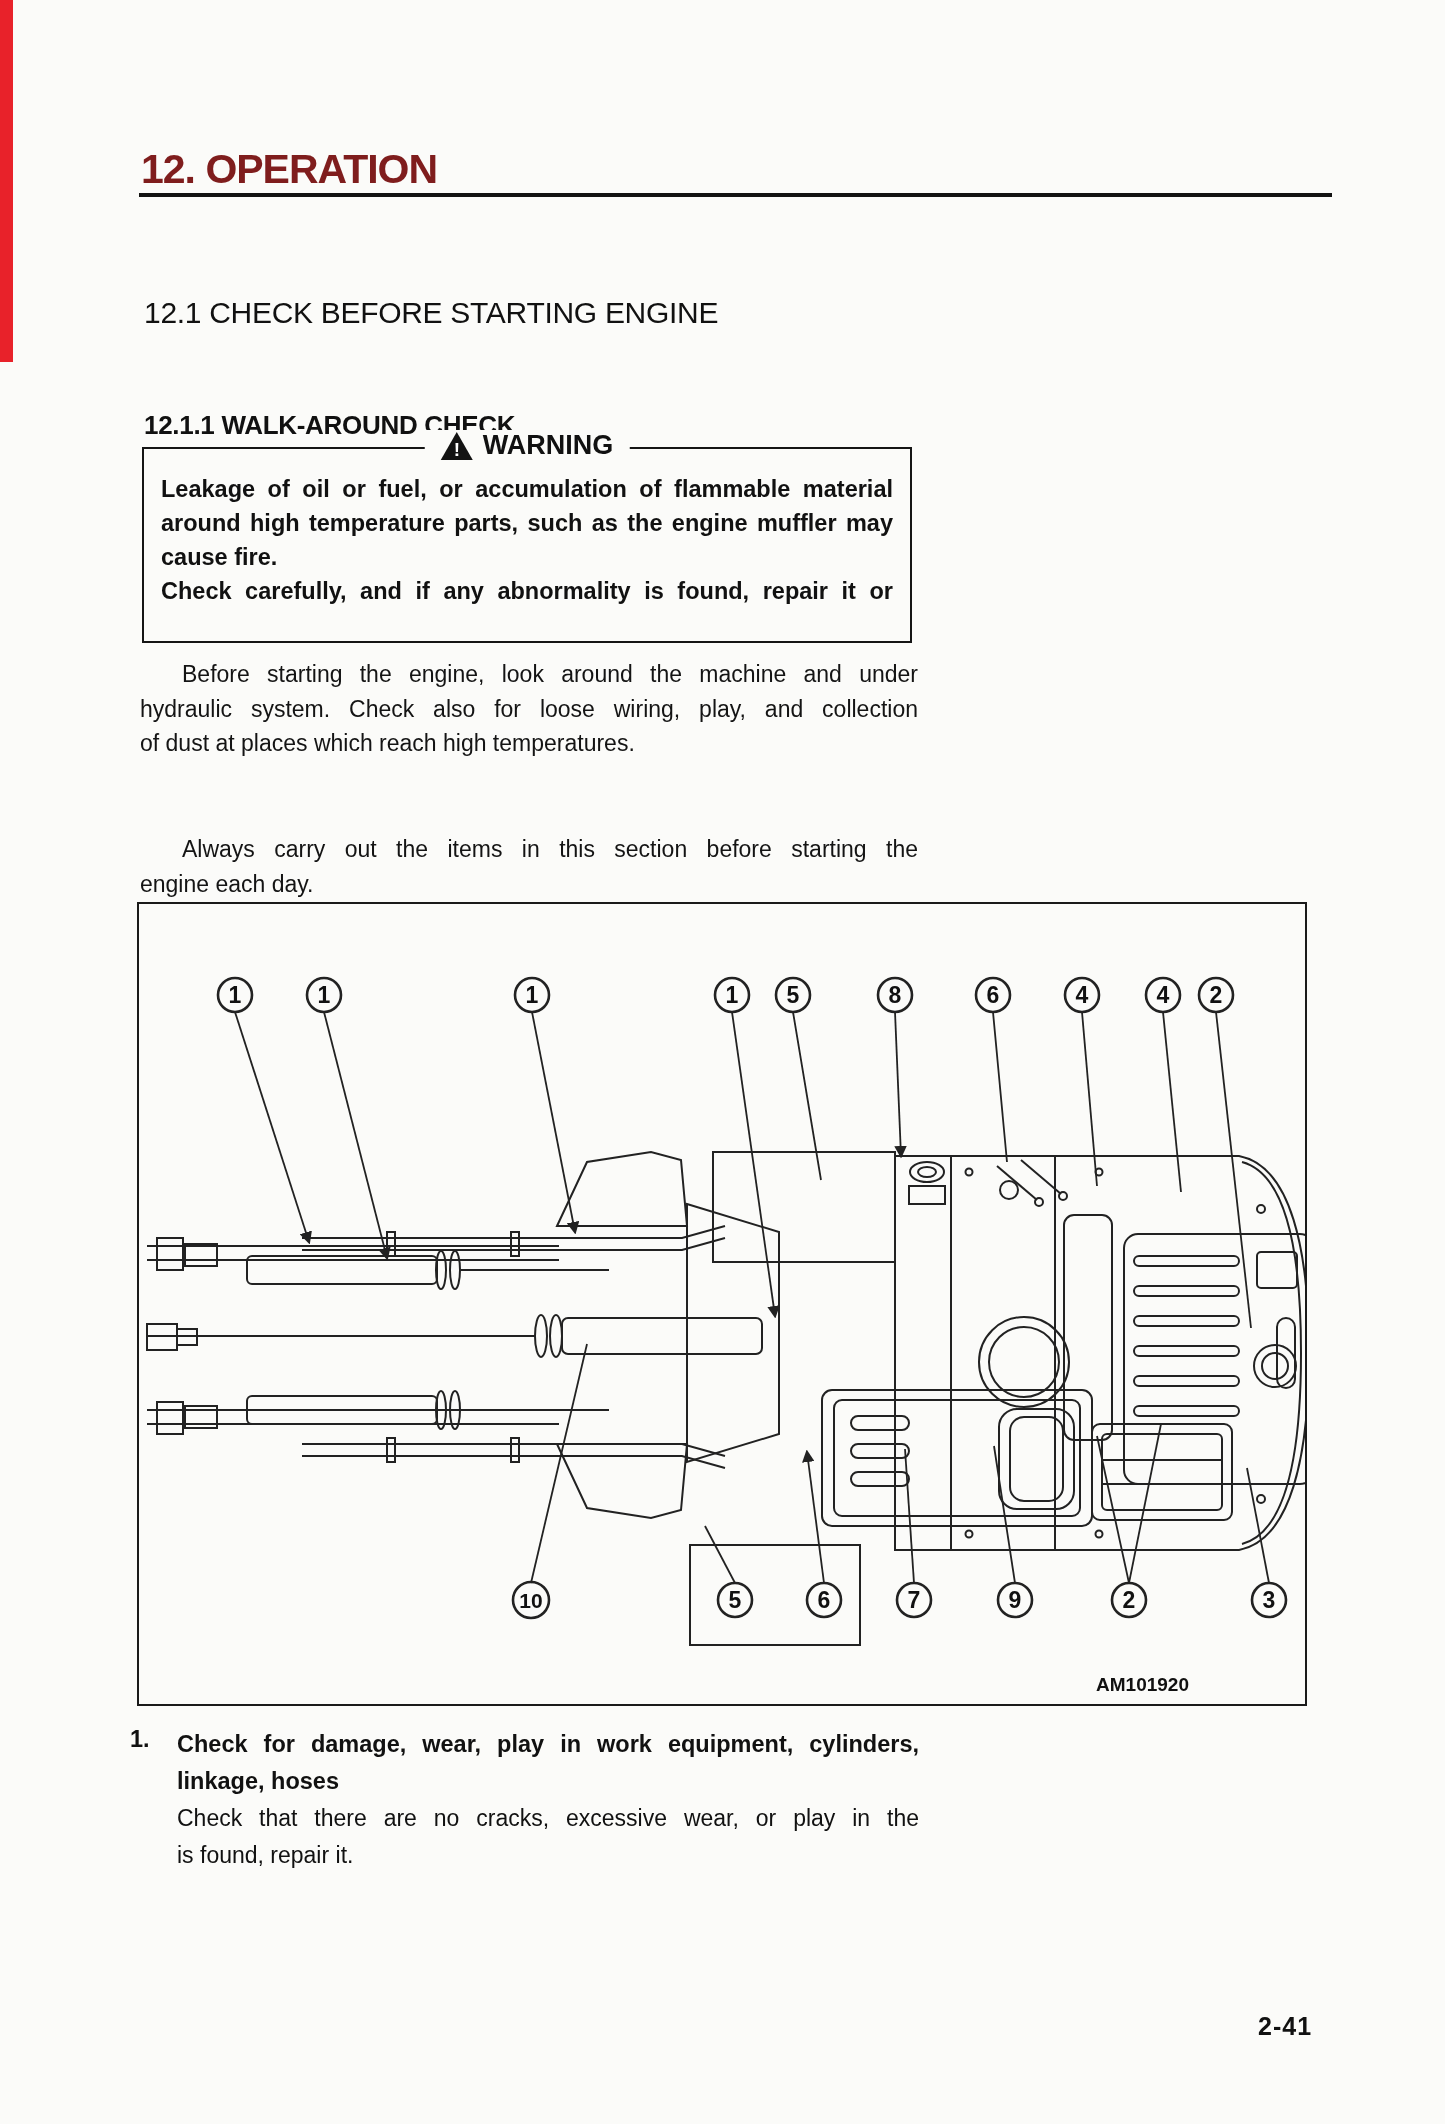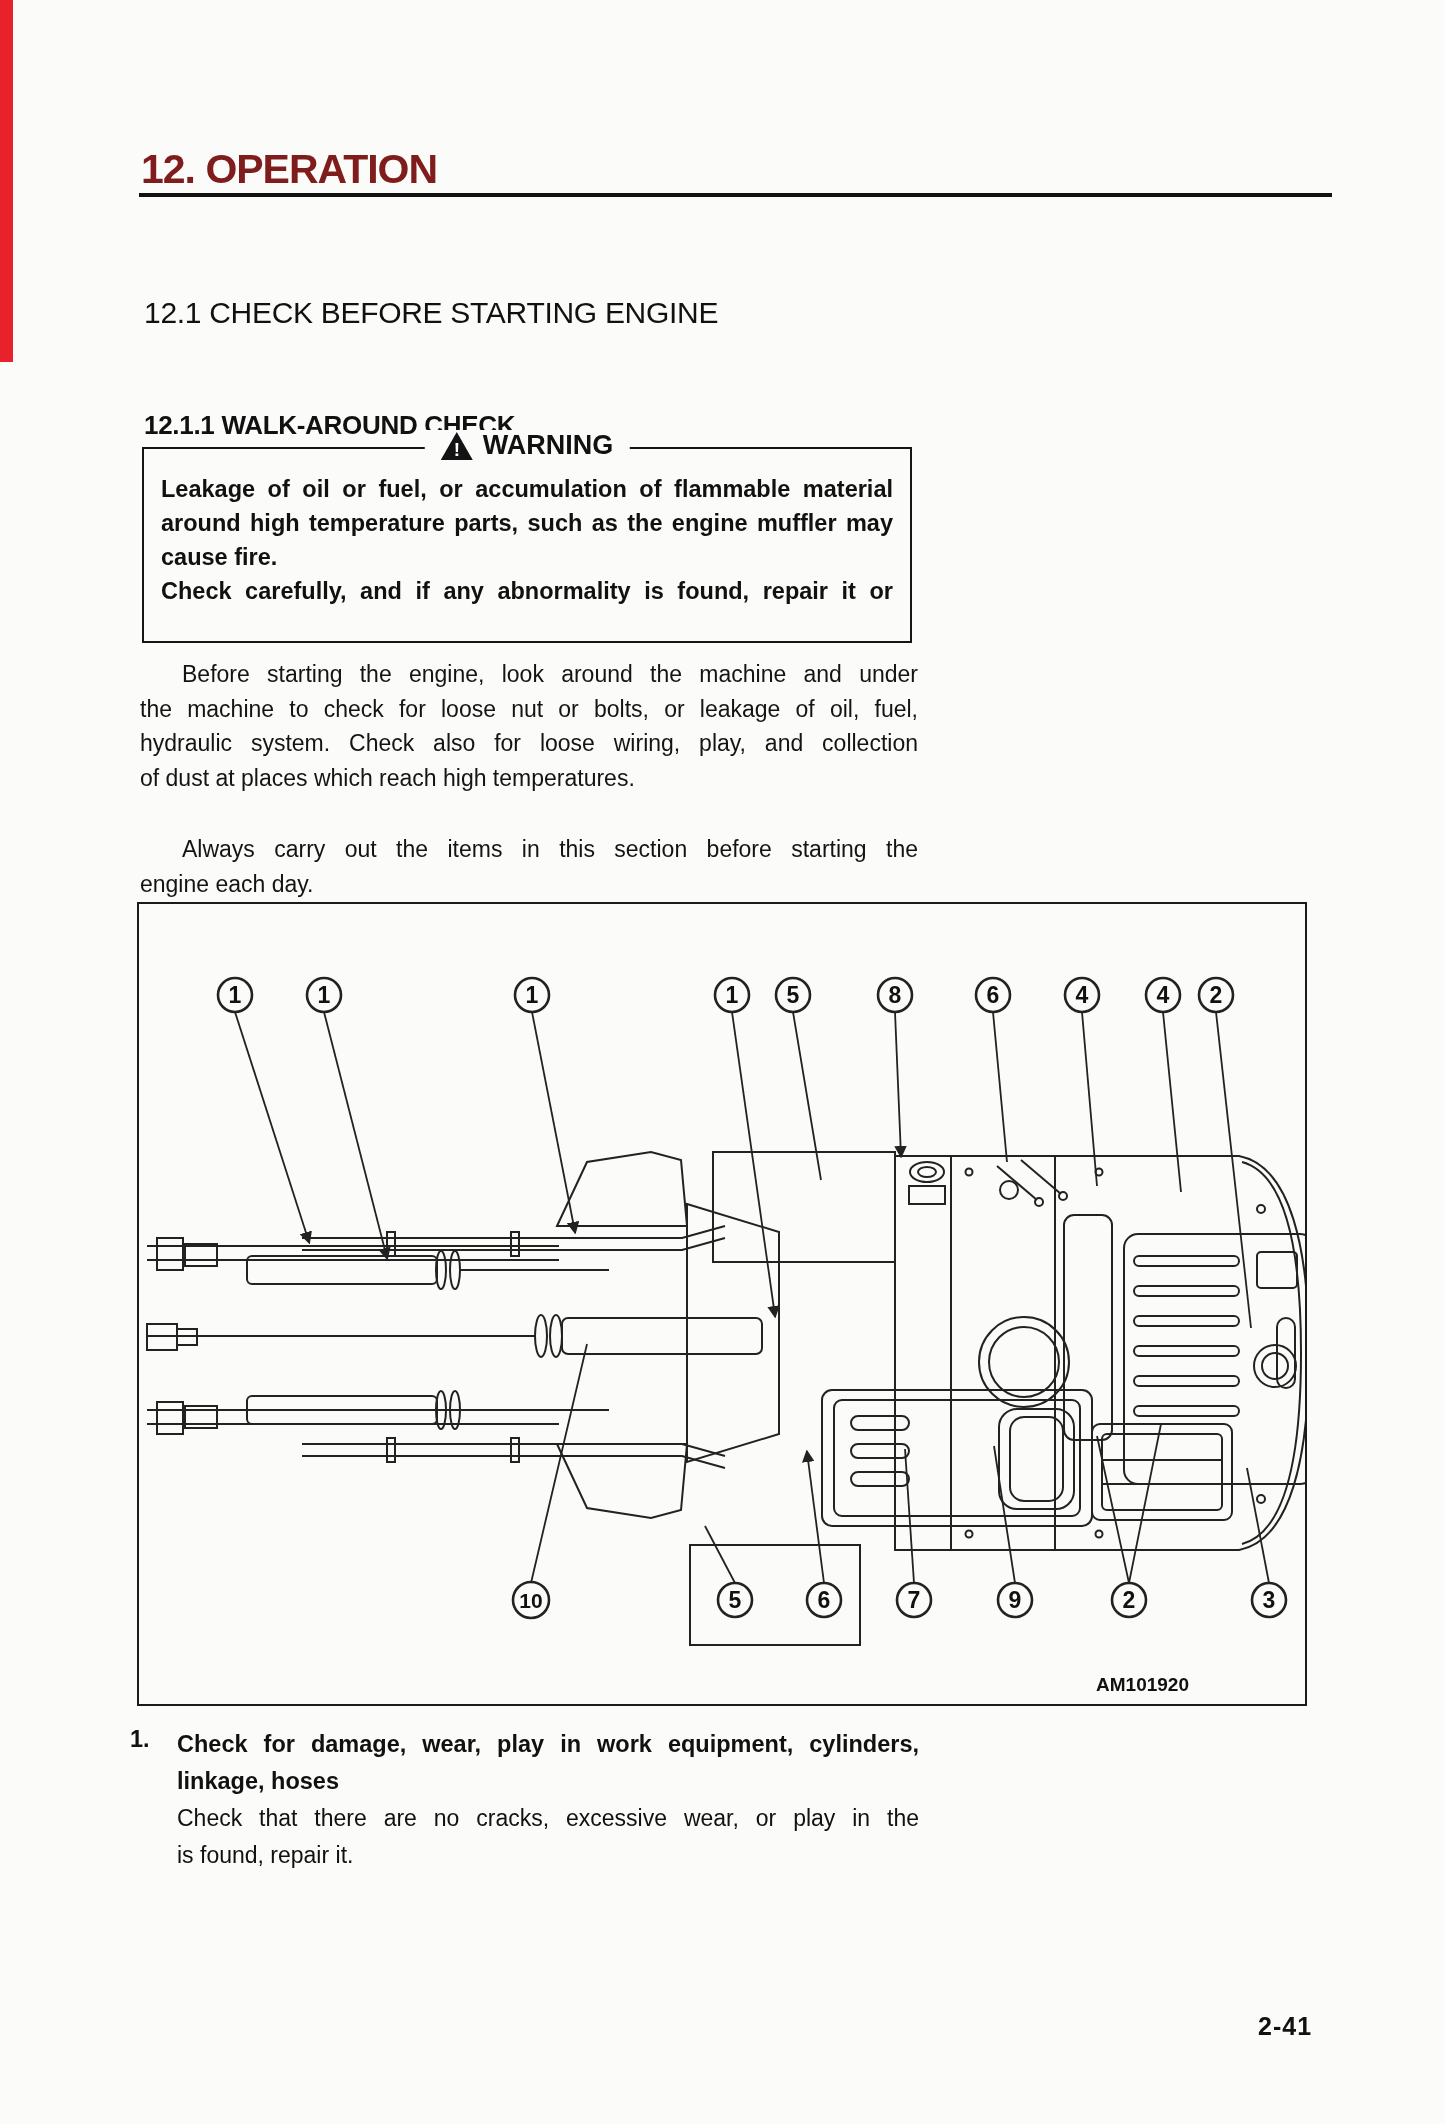--- a/index.html
+++ b/index.html
@@ -90,21 +90,20 @@
   <div class="wbody">
     <div class="wline jline">Leakage of oil or fuel, or accumulation of flammable material</div>
     <div class="wline jline">around high temperature parts, such as the engine muffler may</div>
     <div class="wline">cause fire.</div>
     <div class="wline jline">Check carefully, and if any abnormality is found, repair it or</div>
   </div>
 </div>
 
 <div id="para-1" class="abs para">
   <div class="pline jline indent">Before starting the engine, look around the machine and under</div>
-  <div class="pline jline">the machine to check for loose nut or bolts, or leakage of oil, fuel,</div>
   <div class="pline jline">hydraulic system. Check also for loose wiring, play, and collection</div>
   <div class="pline">of dust at places which reach high temperatures.</div>
 </div>
 
 <div id="para-2" class="abs para">
   <div class="pline jline indent">Always carry out the items in this section before starting the</div>
   <div class="pline">engine each day.</div>
 </div>
 
 <div id="figure-frame" class="abs">

